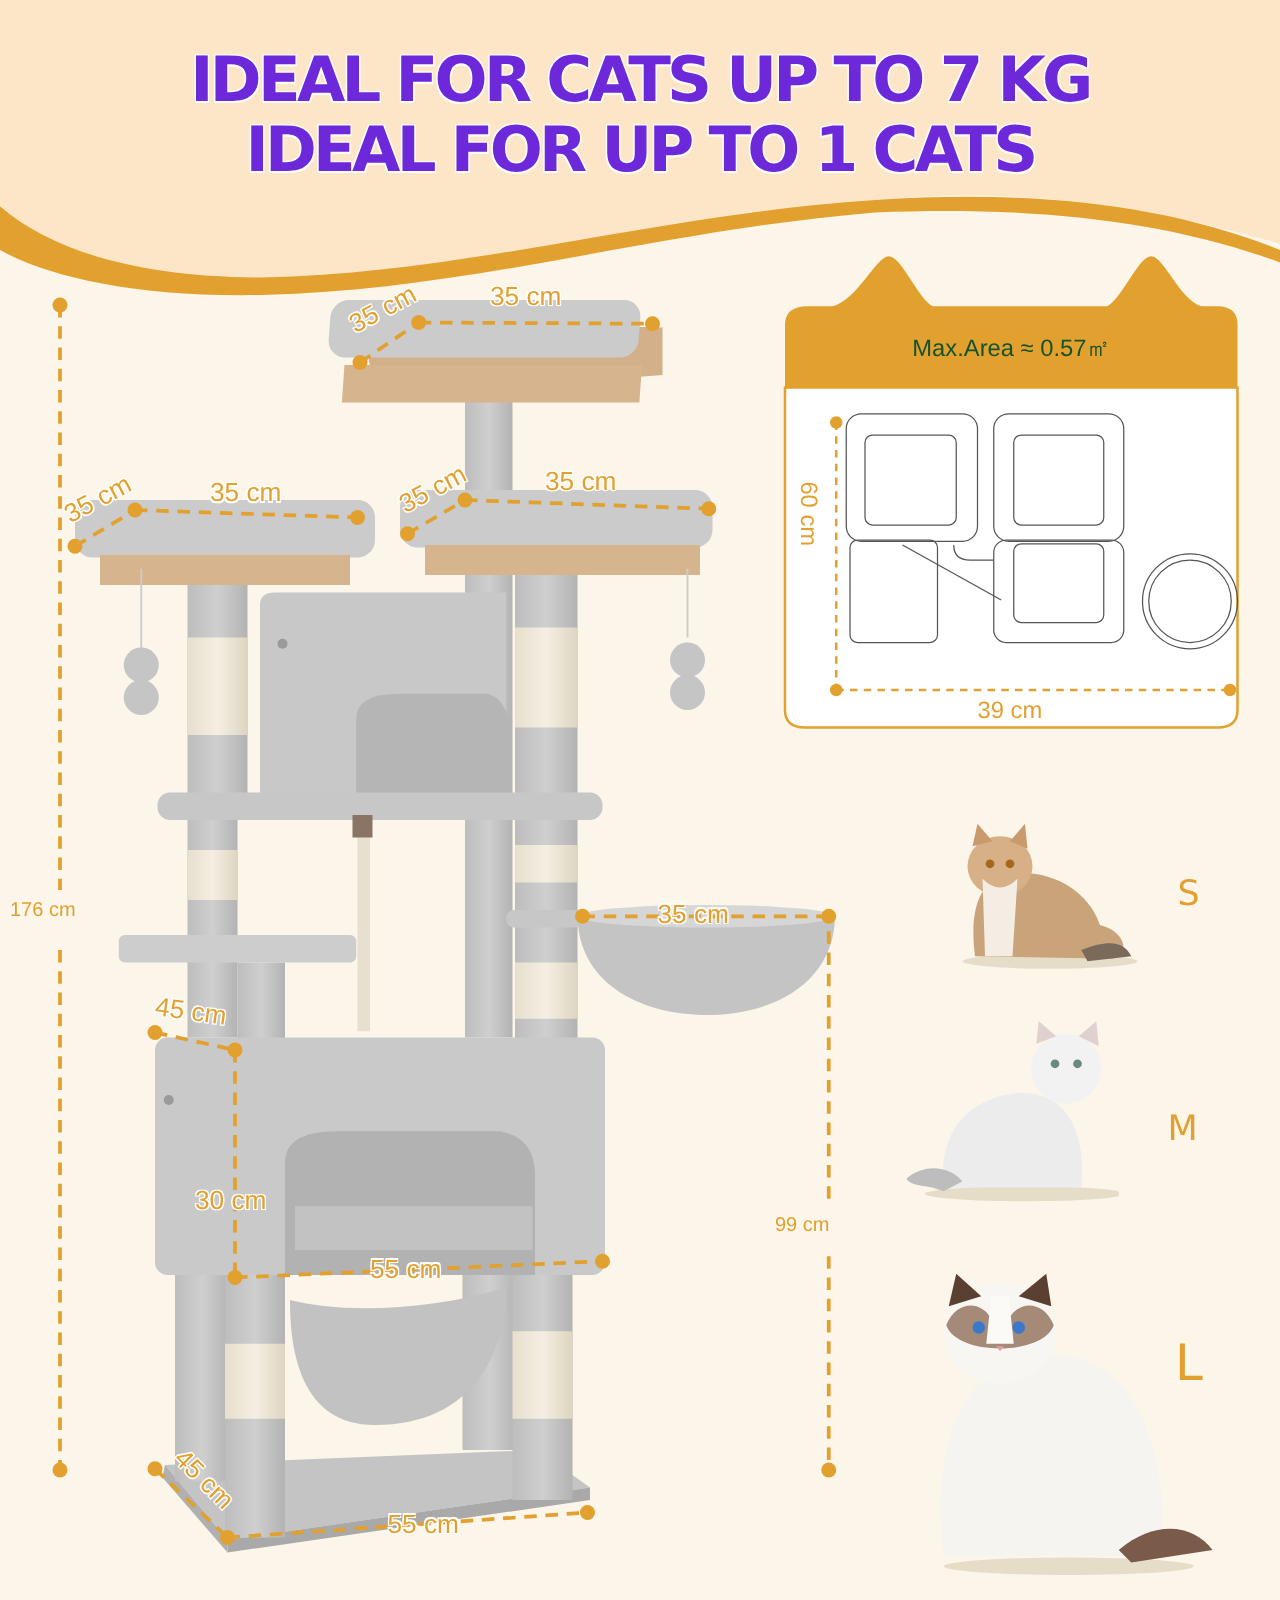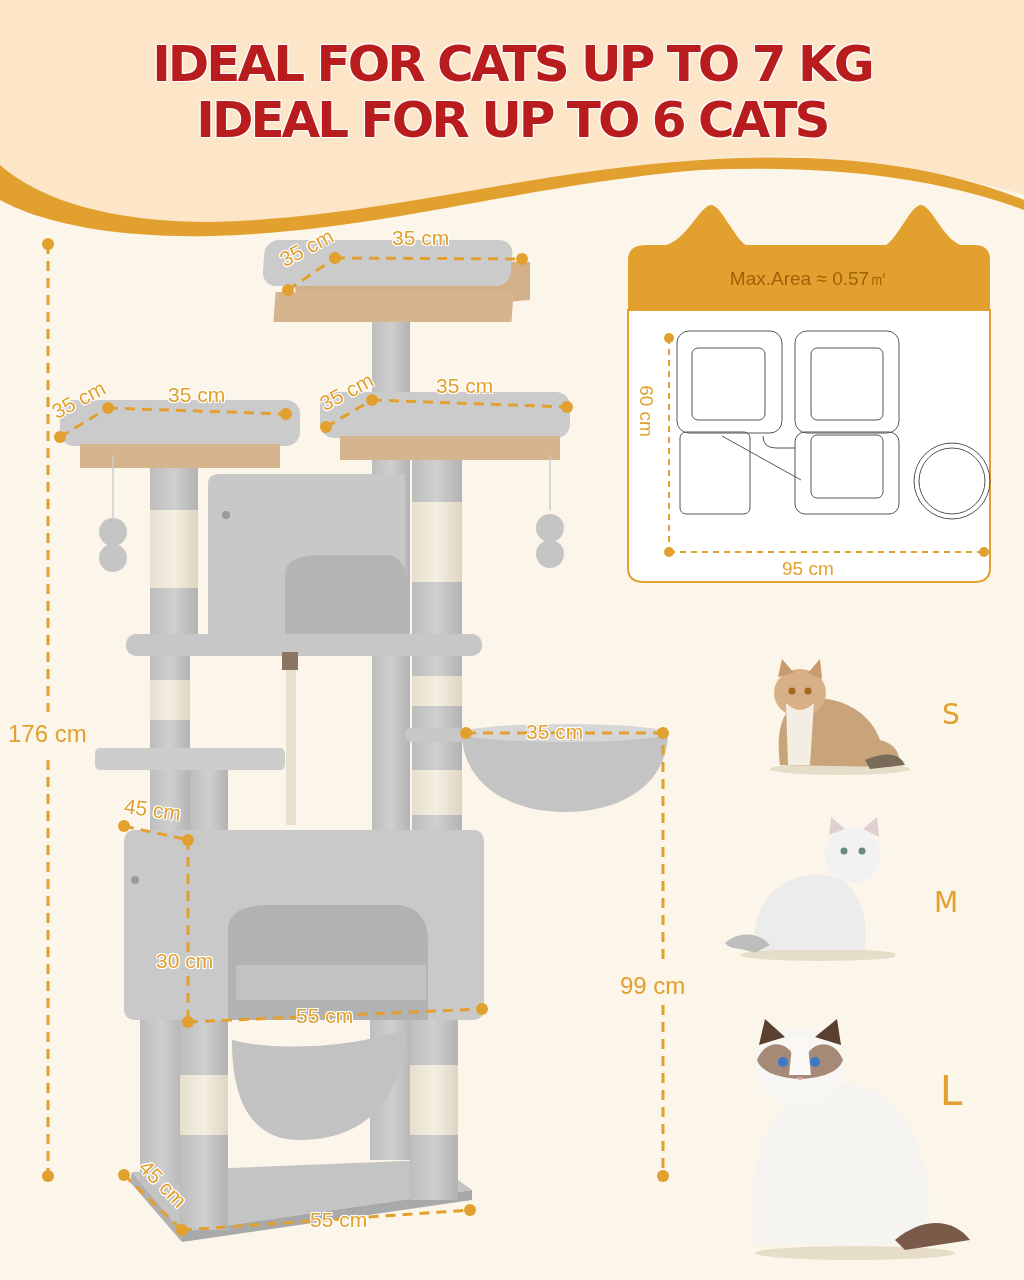--- a/index.html
+++ b/index.html
@@ -1,36 +1,36 @@
 <!DOCTYPE html>
 <html><head>
 <meta charset="utf-8">
 <style>
   html, body { margin:0; padding:0; }
   body { width:1024px; height:1280px; position:relative; overflow:hidden; background:#fbf5ea; font-family:"Liberation Sans", sans-serif; }
   .abs { position:absolute; }
   .header-svg { position:absolute; left:0; top:0; width:1024px; height:240px; }
-  .headline { position:absolute; left:0; width:1024px; text-align:center; font-family:"DejaVu Sans", sans-serif; font-weight:bold; color:#b91c1c; letter-spacing:-3px; font-size:50px; line-height:56px; text-shadow: 0 0 2px #fff, 0 0 2px #fff, 1px 1px 0 #fff, -1px -1px 0 #fff, 1px -1px 0 #fff, -1px 1px 0 #fff; }
-  .dim { position:absolute; color:#e2a02e; font-family:"Liberation Sans", sans-serif; font-size:24px; white-space:nowrap; }
+  .headline { position:absolute; left:0; width:1024px; text-align:center; font-family:"DejaVu Sans", sans-serif; font-weight:bold; color:#6d28d9; letter-spacing:-3px; font-size:50px; line-height:56px; text-shadow: 0 0 2px #fff, 0 0 2px #fff, 1px 1px 0 #fff, -1px -1px 0 #fff, 1px -1px 0 #fff, -1px 1px 0 #fff; }
+  .dim { position:absolute; color:#e2a02e; font-family:"Liberation Sans", sans-serif; font-size:16px; white-space:nowrap; }
   .dim.onfur { font-size:21px; text-shadow: 0 0 2px #fff, 1px 1px 0 #fff, -1px -1px 0 #fff, 1px -1px 0 #fff, -1px 1px 0 #fff; }
   .area-card { position:absolute; left:626px; top:200px; width:366px; height:384px; }
-  .area-title { position:absolute; left:626px; top:266px; width:366px; text-align:center; color:#a16207; font-size:19px; }
+  .area-title { position:absolute; left:626px; top:266px; width:366px; text-align:center; color:#14532d; font-size:19px; }
   .size-label { position:absolute; color:#e2a02e; font-size:28px; font-family:"DejaVu Sans", sans-serif; }
   .cat { position:absolute; }
 </style>
 </head>
 <body>
 
 <svg class="header-svg" viewBox="0 0 1024 240">
   <path d="M0,0 H1024 V195 C900,160 800,150 700,160 C520,178 380,225 210,232 C110,236 40,215 0,190 Z" fill="#fde6c8"></path>
   <path d="M0,165 C40,200 110,222 210,222 C380,218 520,172 700,160 C820,152 930,162 1024,200 L1024,210 C930,175 820,165 700,170 C520,185 380,232 210,236 C110,238 40,222 0,200 Z" fill="#e2a02e"></path>
 </svg>
 
 <div class="headline" style="top:36px;">IDEAL FOR CATS UP TO 7 KG</div>
-<div class="headline" style="top:92px;">IDEAL FOR UP TO 6 CATS</div>
+<div class="headline" style="top:92px;">IDEAL FOR UP TO 1 CATS</div>
 
 <svg class="abs" style="left:0;top:0;" width="1024" height="1280">
   <defs>
     <linearGradient id="fur" x1="0" x2="1">
       <stop offset="0" stop-color="#bdbdbd"></stop>
         <stop offset="0.5" stop-color="#cfcfcf"></stop>
         <stop offset="1" stop-color="#b3b3b3"></stop>
     </linearGradient>
     <linearGradient id="sis" x1="0" x2="1">
       <stop offset="0" stop-color="#e6dfcd"></stop>
@@ -192,21 +192,21 @@
       <line x1="43" y1="352" x2="358" y2="352"></line>
   </g>
   <g fill="#e2a02e">
       <circle cx="43" cy="138" r="5"></circle>
       <circle cx="43" cy="352" r="5"></circle>
       <circle cx="358" cy="352" r="5"></circle>
     </g>
 </svg>
 <div class="area-title">Max.Area ≈ 0.57㎡</div>
 <div class="dim" style="left:620px;top:400px;transform:rotate(90deg);font-size:19px;">60 cm</div>
-<div class="dim" style="left:782px;top:558px;font-size:19px;">95 cm</div>
+<div class="dim" style="left:782px;top:558px;font-size:19px;">39 cm</div>
 
 <svg class="cat" style="left:760px;top:655px;" width="150" height="125">
   <ellipse cx="80" cy="114" rx="70" ry="6" fill="#e6ddc9"></ellipse>
   <path d="M20,110 C15,70 25,50 45,45 C75,38 110,55 120,85 C140,90 145,108 130,112 Z" fill="#c9a37a"></path>
   <ellipse cx="40" cy="38" rx="26" ry="24" fill="#d8b088"></ellipse>
   <polygon points="18,22 22,4 34,18" fill="#c99a6c"></polygon>
     <polygon points="48,18 60,4 62,24" fill="#c99a6c"></polygon>
   <path d="M26,48 Q40,62 54,48 L50,110 L28,110 Z" fill="#f3ede4"></path>
   <circle cx="32" cy="36" r="3.5" fill="#a3681e"></circle>
     <circle cx="48" cy="36" r="3.5" fill="#a3681e"></circle>

